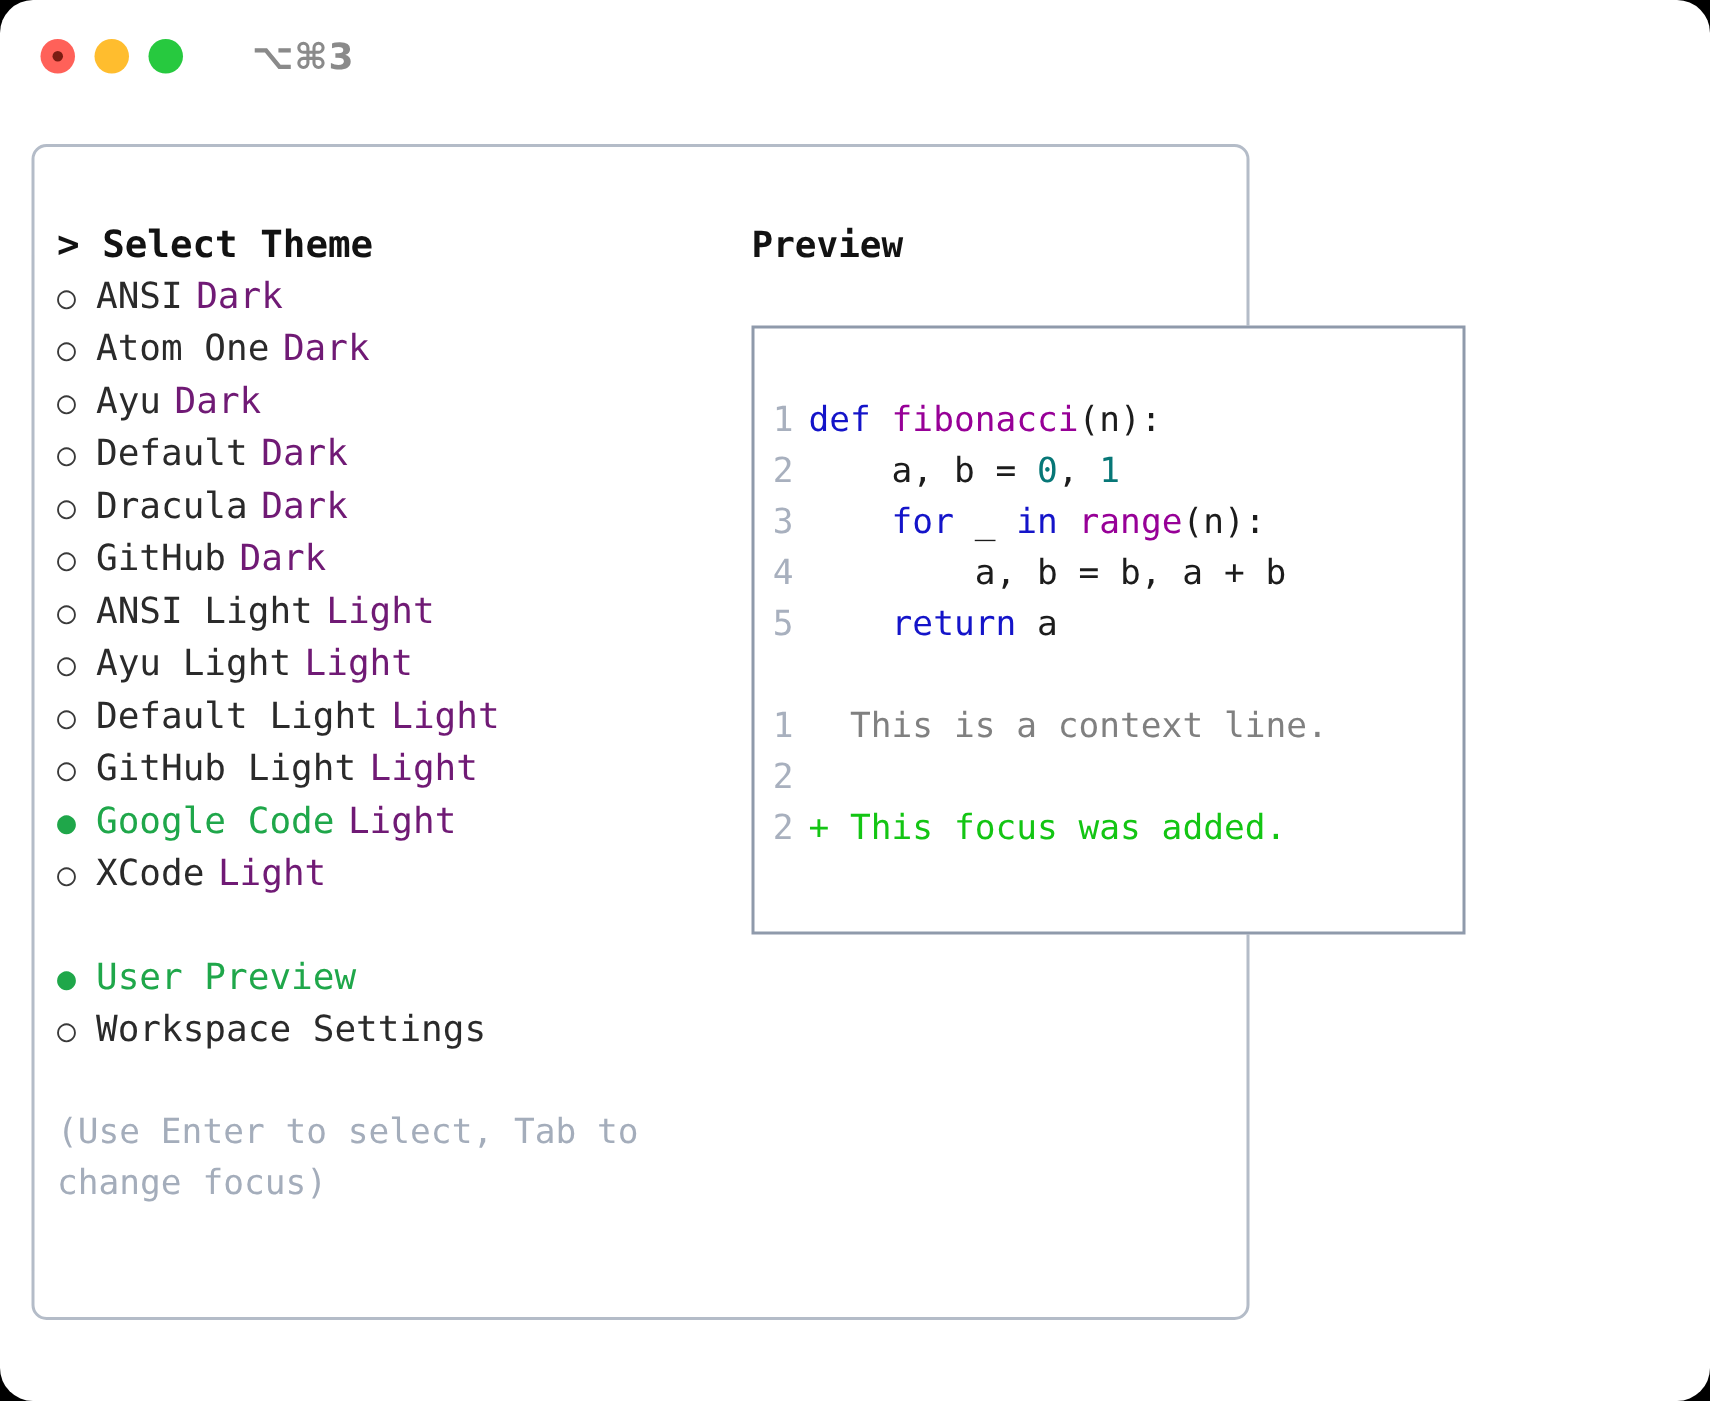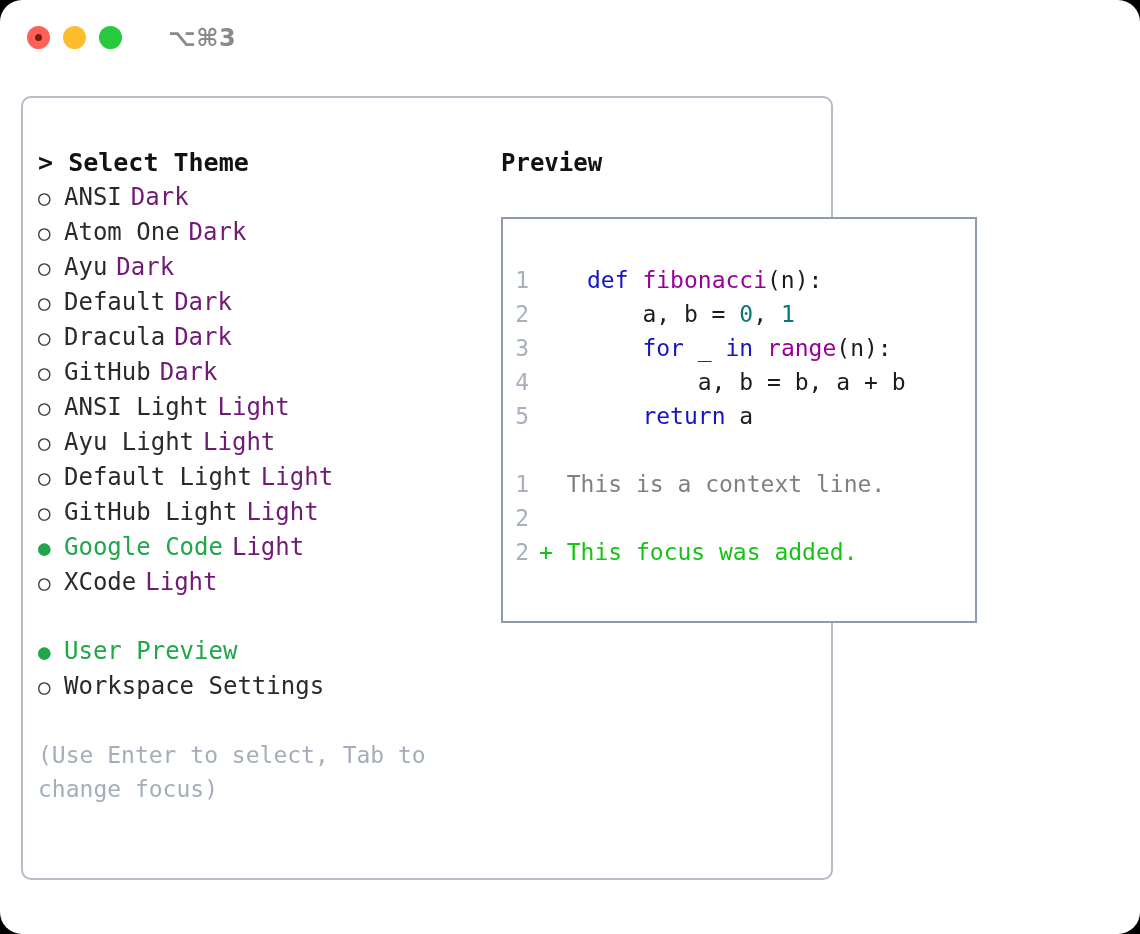--- a/index.html
+++ b/index.html
@@ -181,21 +181,21 @@
     white-space: pre;
   }
   .lineno {
     flex: 0 0 36px;
     width: 36px;
     text-align: right;
     color: #a8b0be;
     padding-right: 10px;
     box-sizing: border-box;
   }
-  .code-text { color: #222222; margin-left: 48px; }
+  .code-text { color: #222222; }
 
   
   .tok-kw   { color: #1414c9; }
   .tok-fn   { color: #970097; }
   .tok-num  { color: #077777; }
   .tok-plain{ color: #1c1c1c; }
 
   .diff-gap { height: 34px; }
   .diff-ctx { color: #808080; }
   .diff-del { color: #cc2222; }

